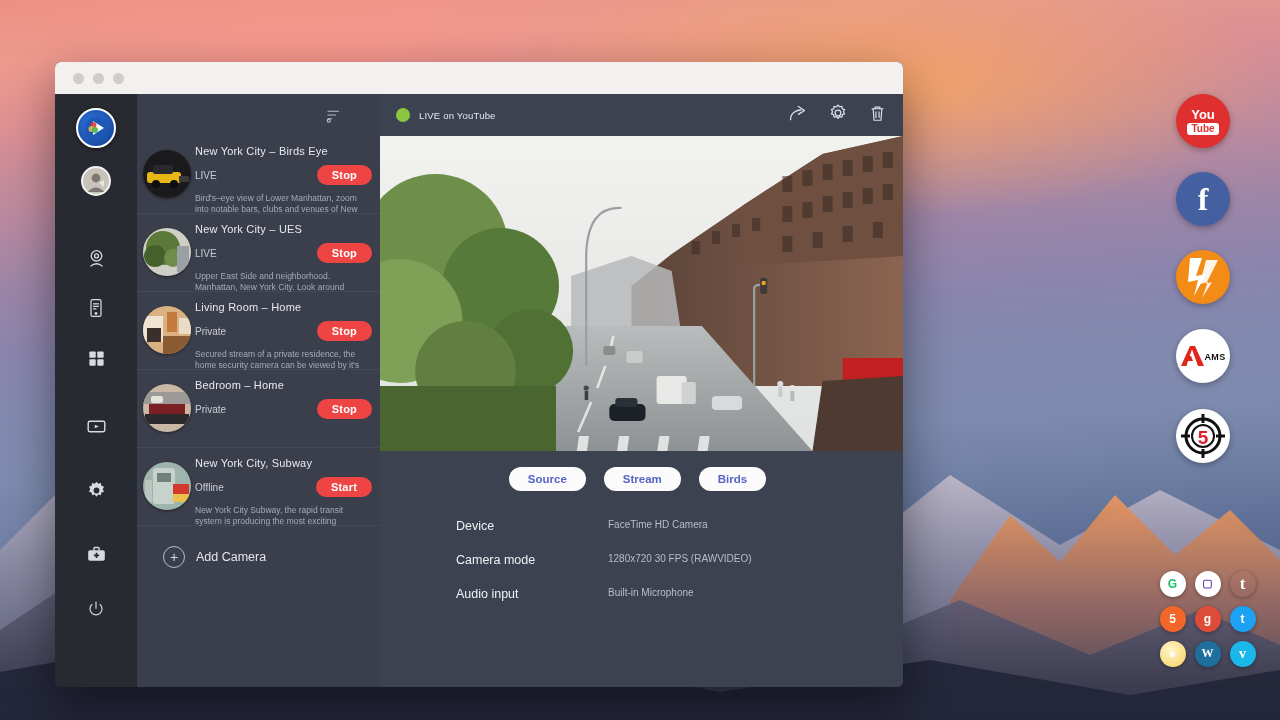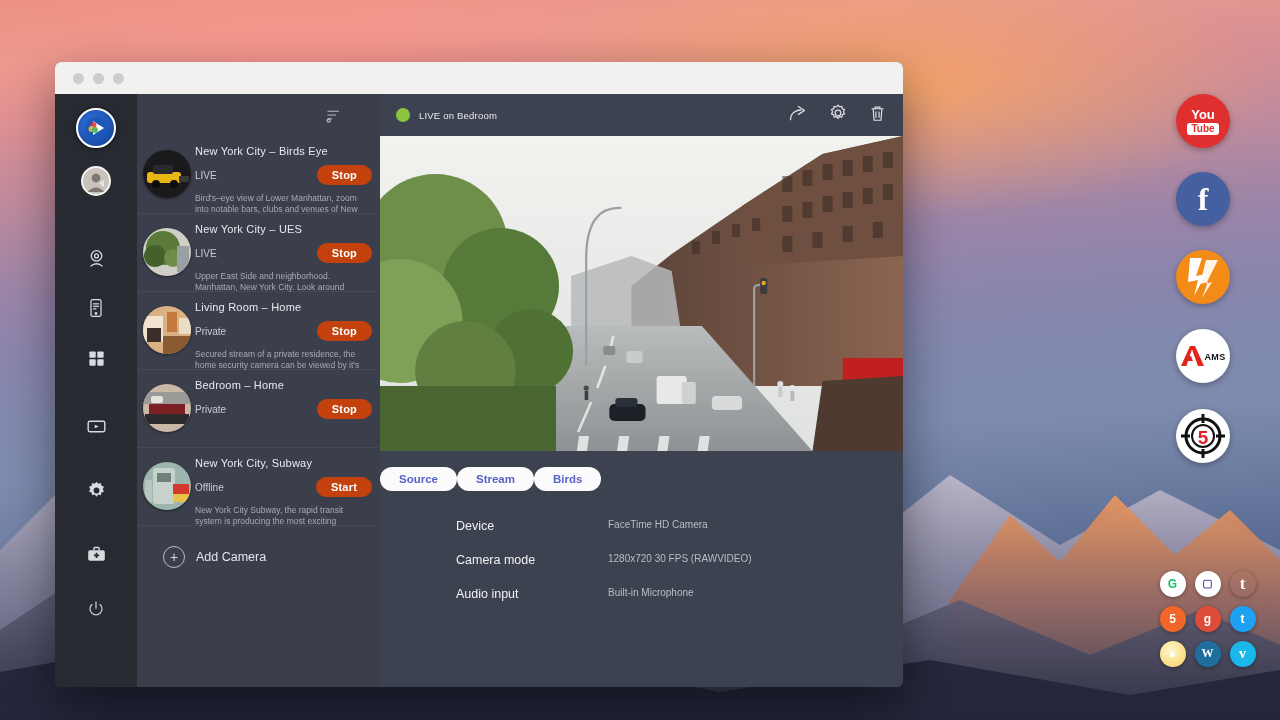--- a/index.html
+++ b/index.html
@@ -84,21 +84,21 @@
     box-shadow: 0 1px 3px rgba(0,0,0,.45);
   }
   .cam-title {
     color: #e7e9ee; font-size: 11px; letter-spacing: .2px;
     white-space: nowrap; overflow: hidden; text-overflow: ellipsis;
     margin-top: 1px;
   }
   .cam-statusline { display: flex; align-items: center; justify-content: space-between; margin-top: 8px; }
   .cam-status { color: #c9ccd4; font-size: 10px; }
   .cam-btn {
-    background: #c2410c; color: #fff; border: 0; border-radius: 11px;
+    background: #ef4444; color: #fff; border: 0; border-radius: 11px;
     font-size: 11px; font-weight: bold; padding: 4px 15px; cursor: pointer;
     font-family: "Liberation Sans", sans-serif; letter-spacing: .2px;
   }
   .cam-desc {
     color: #a6abb6; font-size: 8.5px; line-height: 11px; margin-top: 8px;
     max-height: 22px; overflow: hidden;
   }
   #addcam {
     display: flex; align-items: center; gap: 11px;
     padding: 20px 0 20px 26px; cursor: pointer;
@@ -115,21 +115,21 @@
     height: 42px; display: flex; align-items: center; padding: 0 16px;
     color: #e4e6ec; position: relative;
   }
   .live-dot { width: 14px; height: 14px; border-radius: 50%; background: #8bc53f; }
   #live-label { font-size: 9.5px; margin-left: 9px; letter-spacing: .2px; color: #e7e9ee; }
   #topbar-icons { margin-left: auto; display: flex; gap: 20px; align-items: center; }
   .top-icon { cursor: pointer; opacity: .95; }
 
   #video { width: 100%; height: 315px; position: relative; overflow: hidden; background: #8d97a0; }
 
-  #tabs { display: flex; justify-content: flex-start; padding: 16px 0 6px 0; padding-right: 8px; }
+  #tabs { display: flex; gap: 18px; justify-content: center; padding: 16px 0 6px 0; padding-right: 8px; }
   .pill {
     background: #fbfbfc; color: #5664c6; font-size: 11.5px; font-weight: bold;
     border: 0; border-radius: 13px; padding: 6px 19px; cursor: pointer;
     font-family: "Liberation Sans", sans-serif;
   }
 
   #infogrid { padding: 22px 16px 0 76px; }
   .info-row { display: flex; margin-bottom: 20px; }
   .info-label { width: 152px; color: #f0f1f4; font-size: 12.5px; }
   .info-value { color: #b9bdc7; font-size: 10px; }
@@ -375,21 +375,21 @@
             <span class="plus">+</span>
             <span class="lbl">Add Camera</span>
           </div>
         </div>
       </div>
 
       <div id="main">
 
         <div id="topbar">
           <span class="live-dot"></span>
-          <span id="live-label">LIVE on Bedroom</span>
+          <span id="live-label">LIVE on YouTube</span>
           <div id="topbar-icons">
             <span class="top-icon">
               <svg width="21" height="21" viewBox="0 0 24 24" fill="none" stroke="#e6e8ee" stroke-width="1.5" stroke-linecap="round" stroke-linejoin="round">
                 <path d="M4 19 C4 11 11 8 16 8"></path>
                   <path d="M13 4 L20 8.5 L13 13"></path>
               </svg>
             </span>
             <span class="top-icon">
               <svg width="20" height="20" viewBox="0 0 24 24" fill="none" stroke="#e6e8ee" stroke-width="1.5">
                 <circle cx="12" cy="12" r="3.4"></circle>

